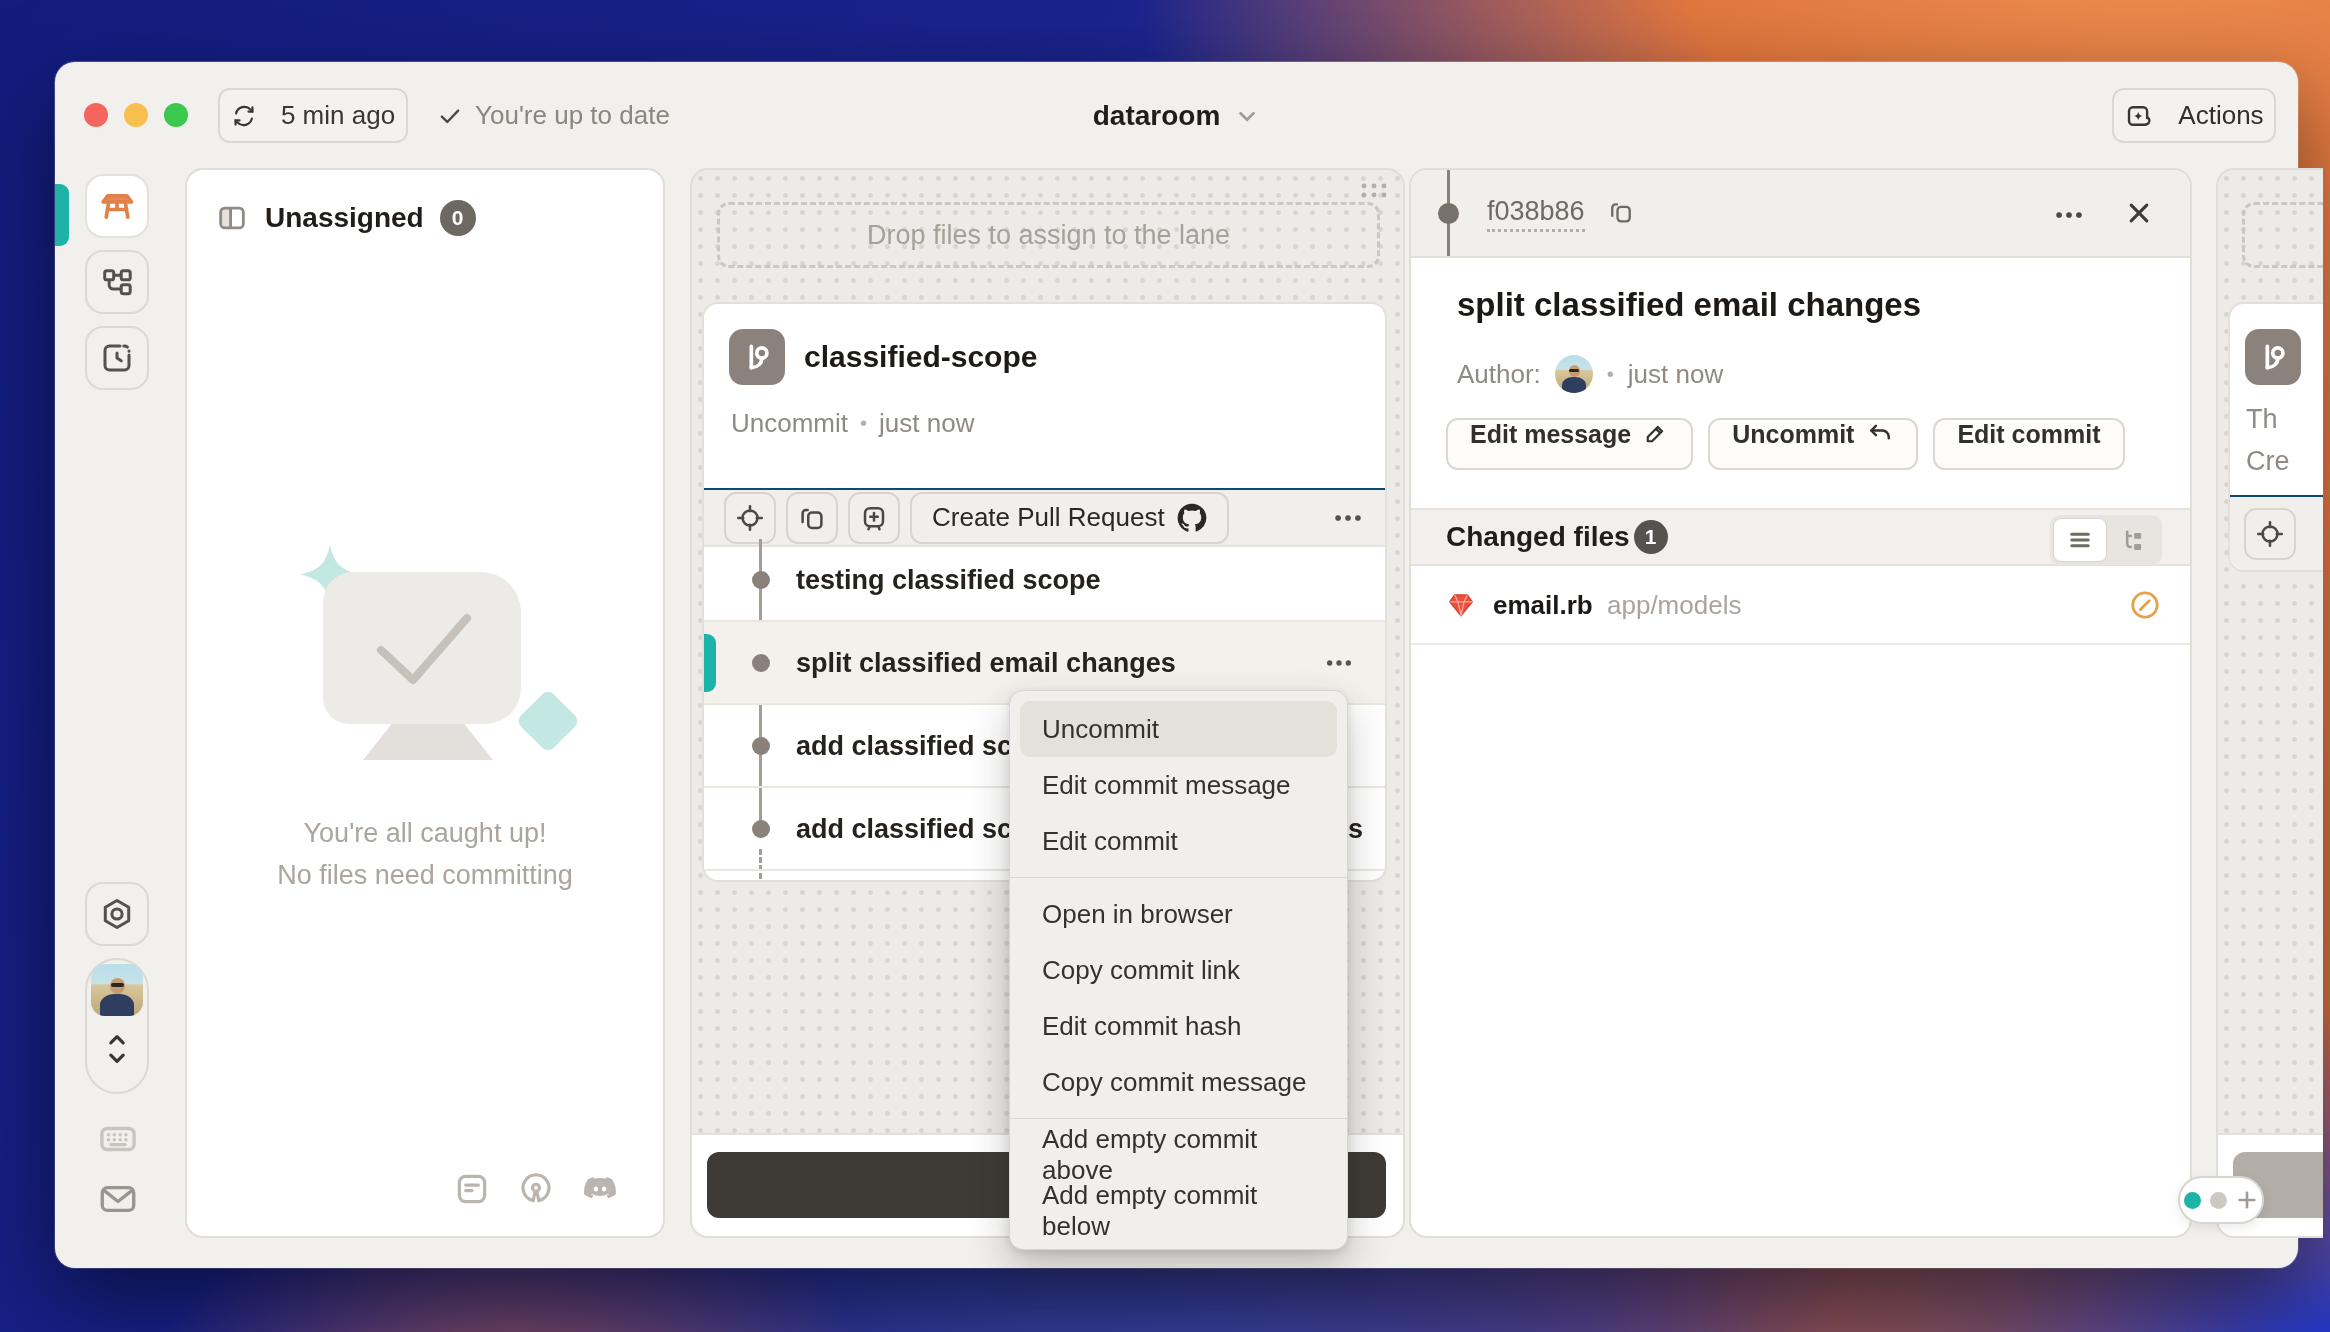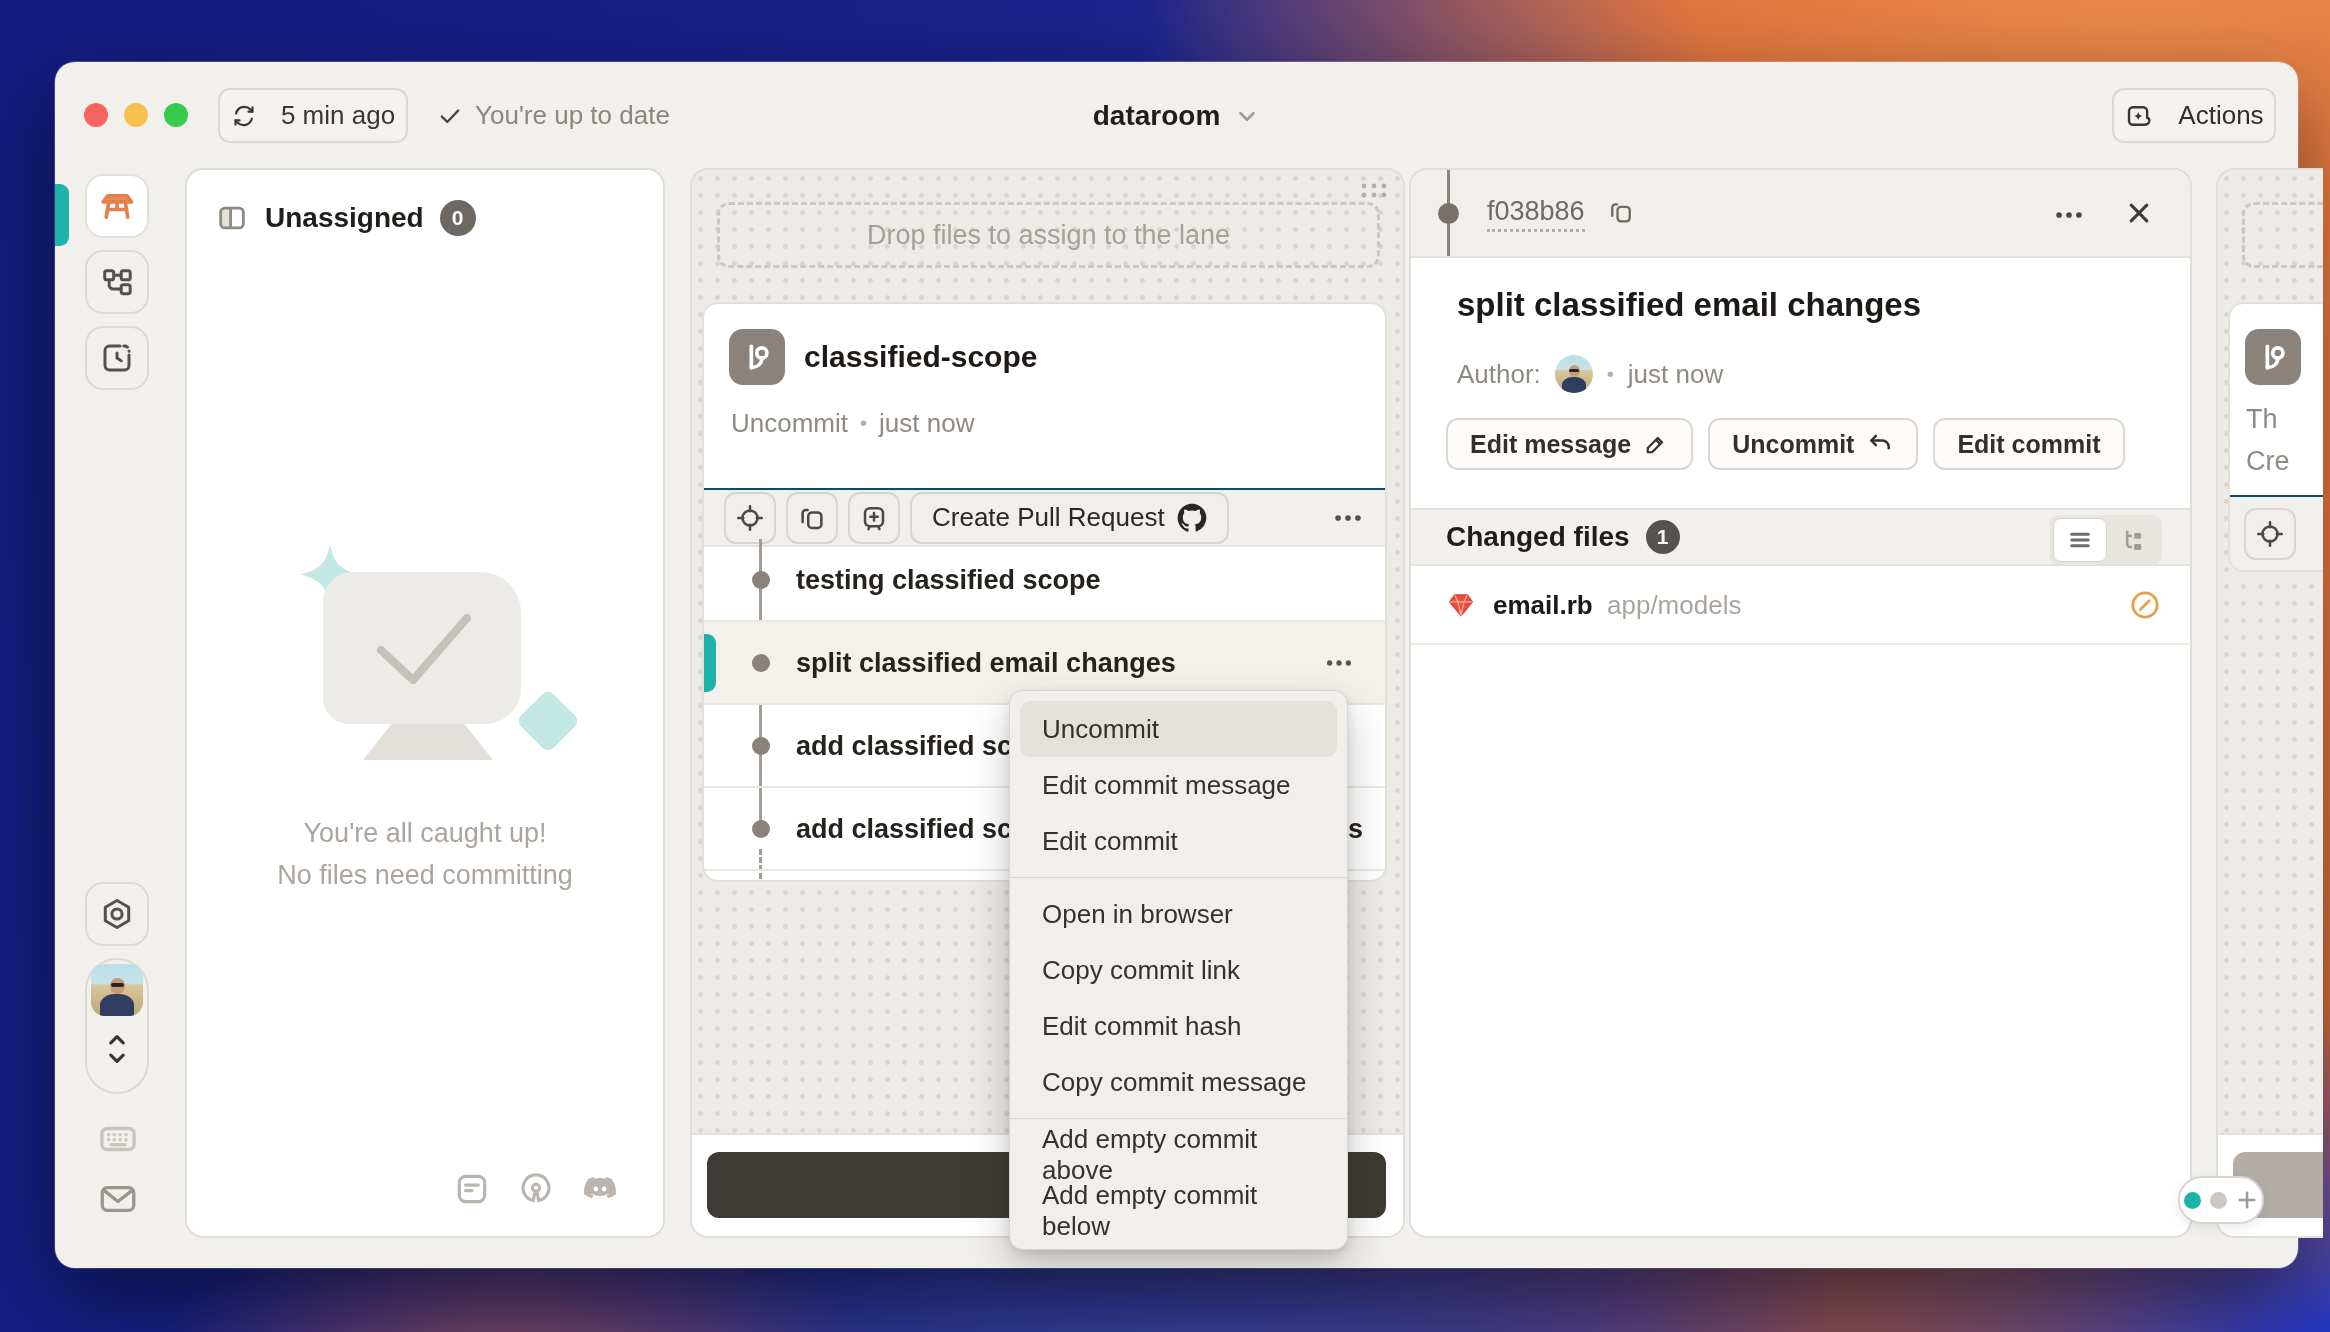--- a/index.html
+++ b/index.html
@@ -49,21 +49,21 @@
   .cdot{position:absolute;left:48px;top:50%;transform:translateY(-50%);width:18px;height:18px;border-radius:50%;background:#8a827a;}
   .rail{position:absolute;left:55px;width:3px;background:#a49d96;}
   .rail-dash{position:absolute;left:55px;width:0;border-left:3px dashed #a49d96;}
 
   .menu{background:#f1efeb;border:1px solid #d9d5cf;border-radius:14px;box-shadow:0 18px 40px rgba(40,35,30,.25),0 3px 10px rgba(0,0,0,.10);
     padding:10px;box-sizing:border-box;}
   .mi{height:56px;display:flex;align-items:center;padding:0 22px;font-size:26px;color:#35312c;border-radius:10px;}
   .mi.hl{background:#e4e0da;}
   .mdiv{height:1px;background:#dcd8d1;margin:8px -10px;}
 
-  .dbtn{height:52px;border:2px solid #dcd7d0;border-radius:12px;background:#fdfcfb;display:flex;align-items:center;gap:12px;
+  .dbtn{height:52px;border:2px solid #dcd7d0;border-radius:12px;background:#fdfcfb;display:flex;gap:12px;
     padding:0 22px;font-size:25px;font-weight:600;color:#33302b;box-sizing:border-box;}
 
   .seg{display:flex;align-items:center;background:#e8e4df;border-radius:10px;padding:3px;box-sizing:border-box;}
   .seg .on{background:#fff;border:1px solid #d9d4cd;border-radius:8px;width:52px;height:42px;display:flex;align-items:center;justify-content:center;color:#6f6a63;}
   .seg .off{width:52px;height:42px;display:flex;align-items:center;justify-content:center;color:#a29c95;}
 
   .avatar{border-radius:50%;overflow:hidden;position:relative;background:linear-gradient(#badfe9 0%,#c7e2e9 38%,#d9c89e 40%,#cdb98a 66%,#b9a87c 100%);}
   .avatar .body{position:absolute;left:18%;right:18%;bottom:-4%;height:46%;background:#2e3d60;border-radius:45% 45% 0 0;}
   .avatar .head{position:absolute;left:36%;top:26%;width:30%;height:32%;background:#c79b72;border-radius:50%;}
   .avatar .shade{position:absolute;left:38%;top:36%;width:26%;height:9%;background:#2a2622;border-radius:4px;}
@@ -430,21 +430,21 @@
                 <path d="M4.8 9H14a5.5 5.5 0 0 1 5.5 5.5v1.2"></path>
               </svg>
           </span>
         </div>
         <div class="dbtn">
           <span>Edit commit</span>
         </div>
       </div>
 
       <div class="abs" style="left:0;top:338px;width:100%;height:58px;background:#f2f0ec;border-top:2px solid #e5e1da;border-bottom:2px solid #e5e1da;box-sizing:border-box;">
-        <div class="abs" style="left:35px;top:0;height:100%;display:flex;align-items:center;gap:16px;">
+        <div class="abs" style="left:35px;top:0;height:100%;display:flex;align-items:center;gap:4px;">
           <span style="font-size:28px;font-weight:700;color:#211d1a;">Changed files</span>
           <span class="badge" style="width:34px;height:34px;background:#56524d;">1</span>
         </div>
         <div class="seg abs" style="right:28px;top:5px;">
           <span class="on">
             <svg width="28" height="28" viewBox="0 0 24 24" fill="none" stroke="currentColor" stroke-width="2.6" stroke-linecap="round">
                 <path d="M5 7h14"></path>
                 <path d="M5 12h14"></path>
                 <path d="M5 17h14"></path>
               </svg>

